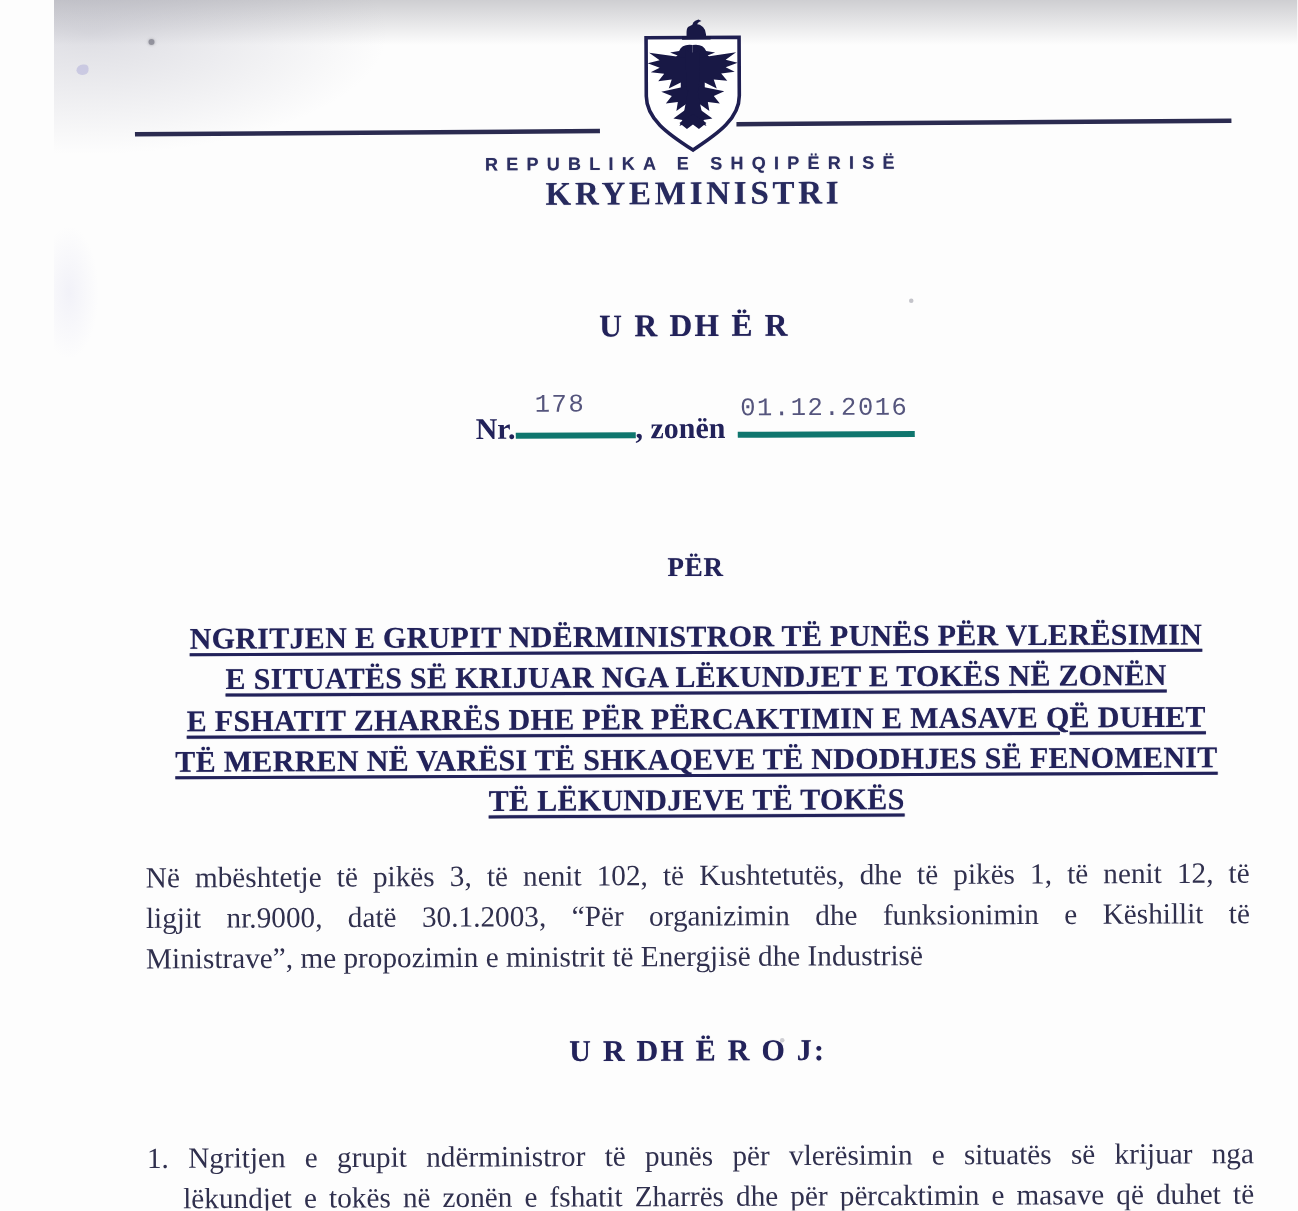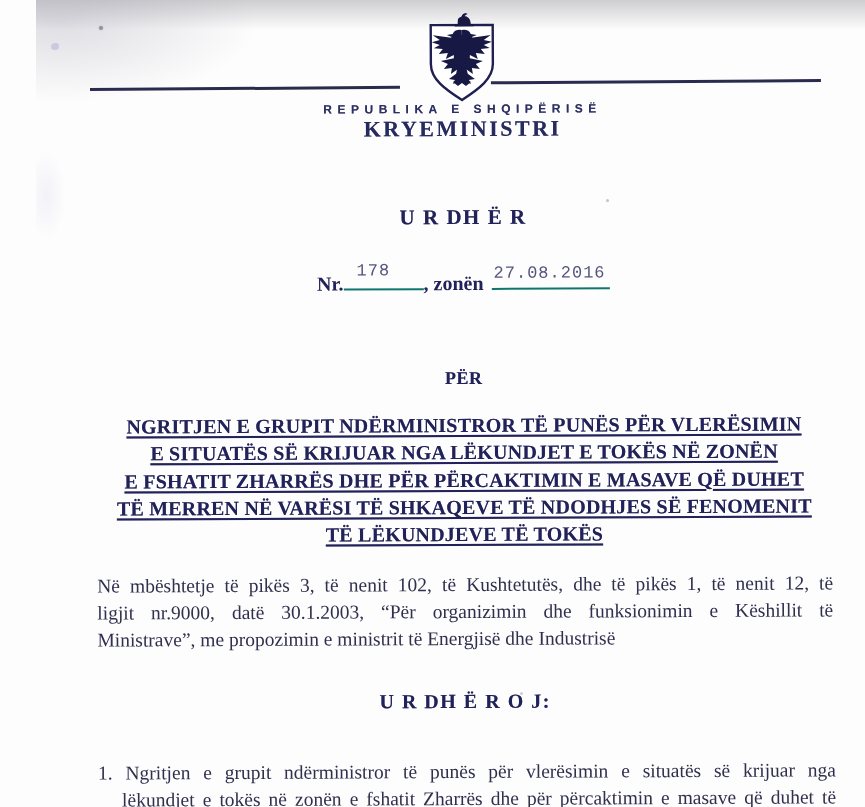--- a/index.html
+++ b/index.html
@@ -36,21 +36,21 @@
     font-family:"Liberation Sans", sans-serif;font-weight:bold;
     font-size:12px;letter-spacing:5.5px;color:#2c2f62;}
   .institution{position:absolute;left:0;width:100%;top:116px;
     font-weight:bold;font-size:22px;letter-spacing:2.5px;color:#272a5e;}
 
   .order-heading{position:absolute;left:0;width:100%;top:205px;
     font-weight:bold;font-size:21px;letter-spacing:1.5px;color:#22225a;}
 
   .nr-line{position:absolute;left:0;width:100%;top:258px;text-align:center;
     font-weight:bold;font-size:20px;color:#22225a;white-space:nowrap;}
-  .fill{display:inline-block;border-bottom:2px solid #0f766e;position:relative;height:30px;vertical-align:baseline;}
+  .fill{display:inline-block;border-bottom:4px solid #0f766e;position:relative;height:30px;vertical-align:baseline;}
   .fill-nr{width:80px;}
   .fill-date{width:118px;}
   .typed{position:absolute;bottom:5px;font-family:"Liberation Mono", monospace;
     font-weight:normal;font-size:17px;letter-spacing:1px;color:#55557d;white-space:nowrap;}
   .fill-nr .typed{left:13px;bottom:8px;}
   .fill-date .typed{left:2px;}
 
   .per{position:absolute;left:0;width:100%;top:368px;
     font-weight:bold;font-size:18px;letter-spacing:0.5px;color:#22225a;}
 
@@ -120,21 +120,21 @@
           <path d="M31 70 l9 -6 9 6 -5 4 -4 -3 -4 3 Z"></path>
         </g>
       </svg>
     </div>
 
     <div class="republic center soft">REPUBLIKA E SHQIPËRISË</div>
     <div class="institution center soft">KRYEMINISTRI</div>
 
     <div class="order-heading center soft">U R DH Ë R</div>
 
-    <div class="nr-line"><span>Nr.</span><span class="fill fill-nr"><span class="typed">178</span></span><span>, zonën</span><span style="display:inline-block;width:8px;"></span><span class="fill fill-date"><span class="typed">27.08.2016</span></span></div>
+    <div class="nr-line"><span>Nr.</span><span class="fill fill-nr"><span class="typed">178</span></span><span>, zonën</span><span style="display:inline-block;width:8px;"></span><span class="fill fill-date"><span class="typed">01.12.2016</span></span></div>
 
     <div class="per center soft">PËR</div>
 
     <div class="subject center">
       <div><span class="tline soft">NGRITJEN E GRUPIT NDËRMINISTROR TË PUNËS PËR VLERËSIMIN</span></div>
       <div><span class="tline soft">E SITUATËS SË KRIJUAR NGA LËKUNDJET E TOKËS NË ZONËN</span></div>
       <div><span class="tline soft">E FSHATIT ZHARRËS DHE PËR PËRCAKTIMIN E MASAVE QË DUHET</span></div>
       <div><span class="tline soft">TË MERREN NË VARËSI TË SHKAQEVE TË NDODHJES SË FENOMENIT</span></div>
       <div><span class="tline soft">TË LËKUNDJEVE TË TOKËS</span></div>
     </div>

